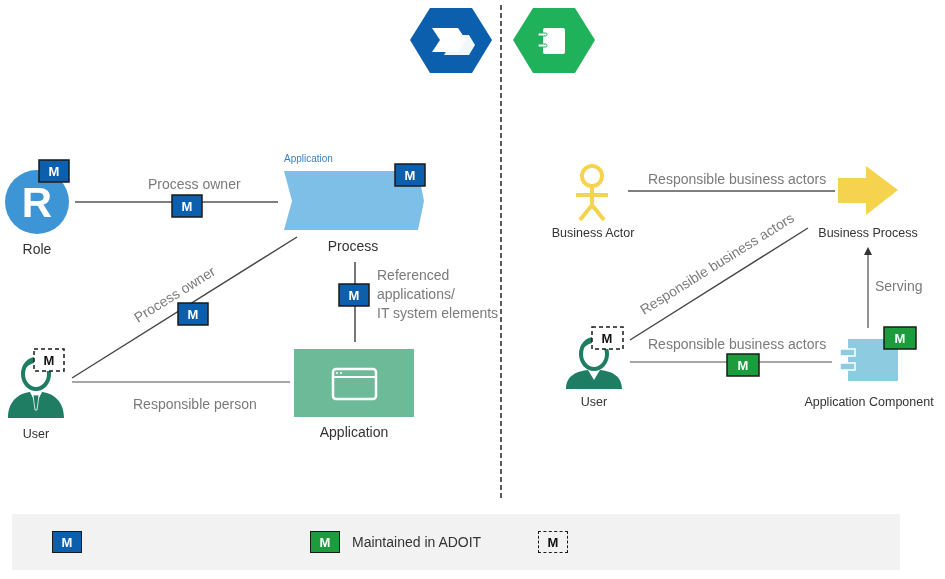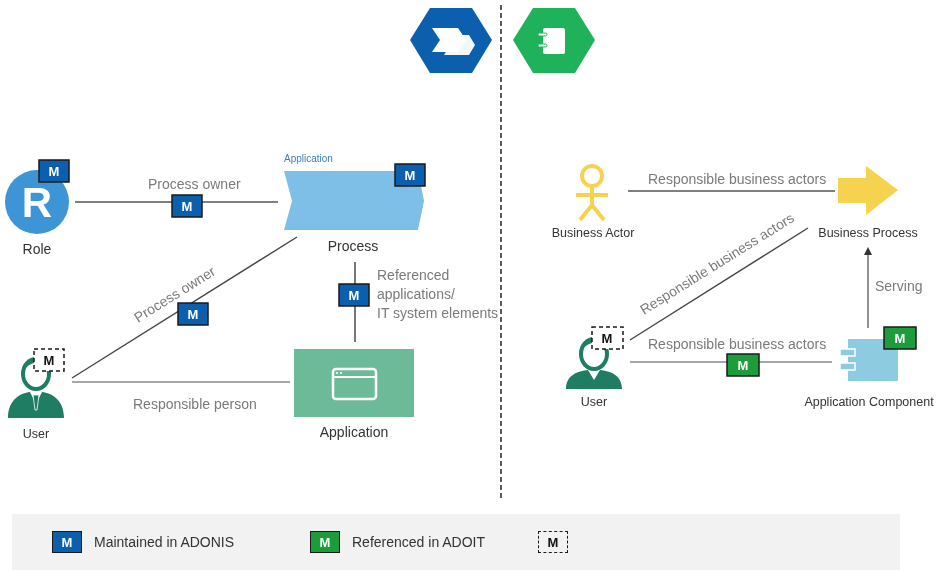--- a/index.html
+++ b/index.html
@@ -168,22 +168,21 @@
       <rect x="884" y="327" width="32" height="22" fill="#1c9c3c" stroke="#1a1a1a" stroke-width="1.5"></rect>
       <text class="mtxt" x="900" y="343" text-anchor="middle">M</text>
     </g>
     <text class="node-sm" x="869" y="406" text-anchor="middle">Application Component</text>
   </g>
 </svg>
 
 <div class="legend">
   <div class="legend-item" style="left:40px;">
     <div class="badge blue">M</div>
-    <span class="legend-text">Maintained in ADONIS</span>
   </div>
   <div class="legend-item" style="left:298px;">
     <div class="badge green">M</div>
-    <span class="legend-text">Referenced in ADOIT</span>
+    <span class="legend-text">Maintained in ADOIT</span>
   </div>
   <div class="legend-item" style="left:526px;">
     <div class="badge dashed">M</div>
   </div>
 </div>
 
 </body></html>

